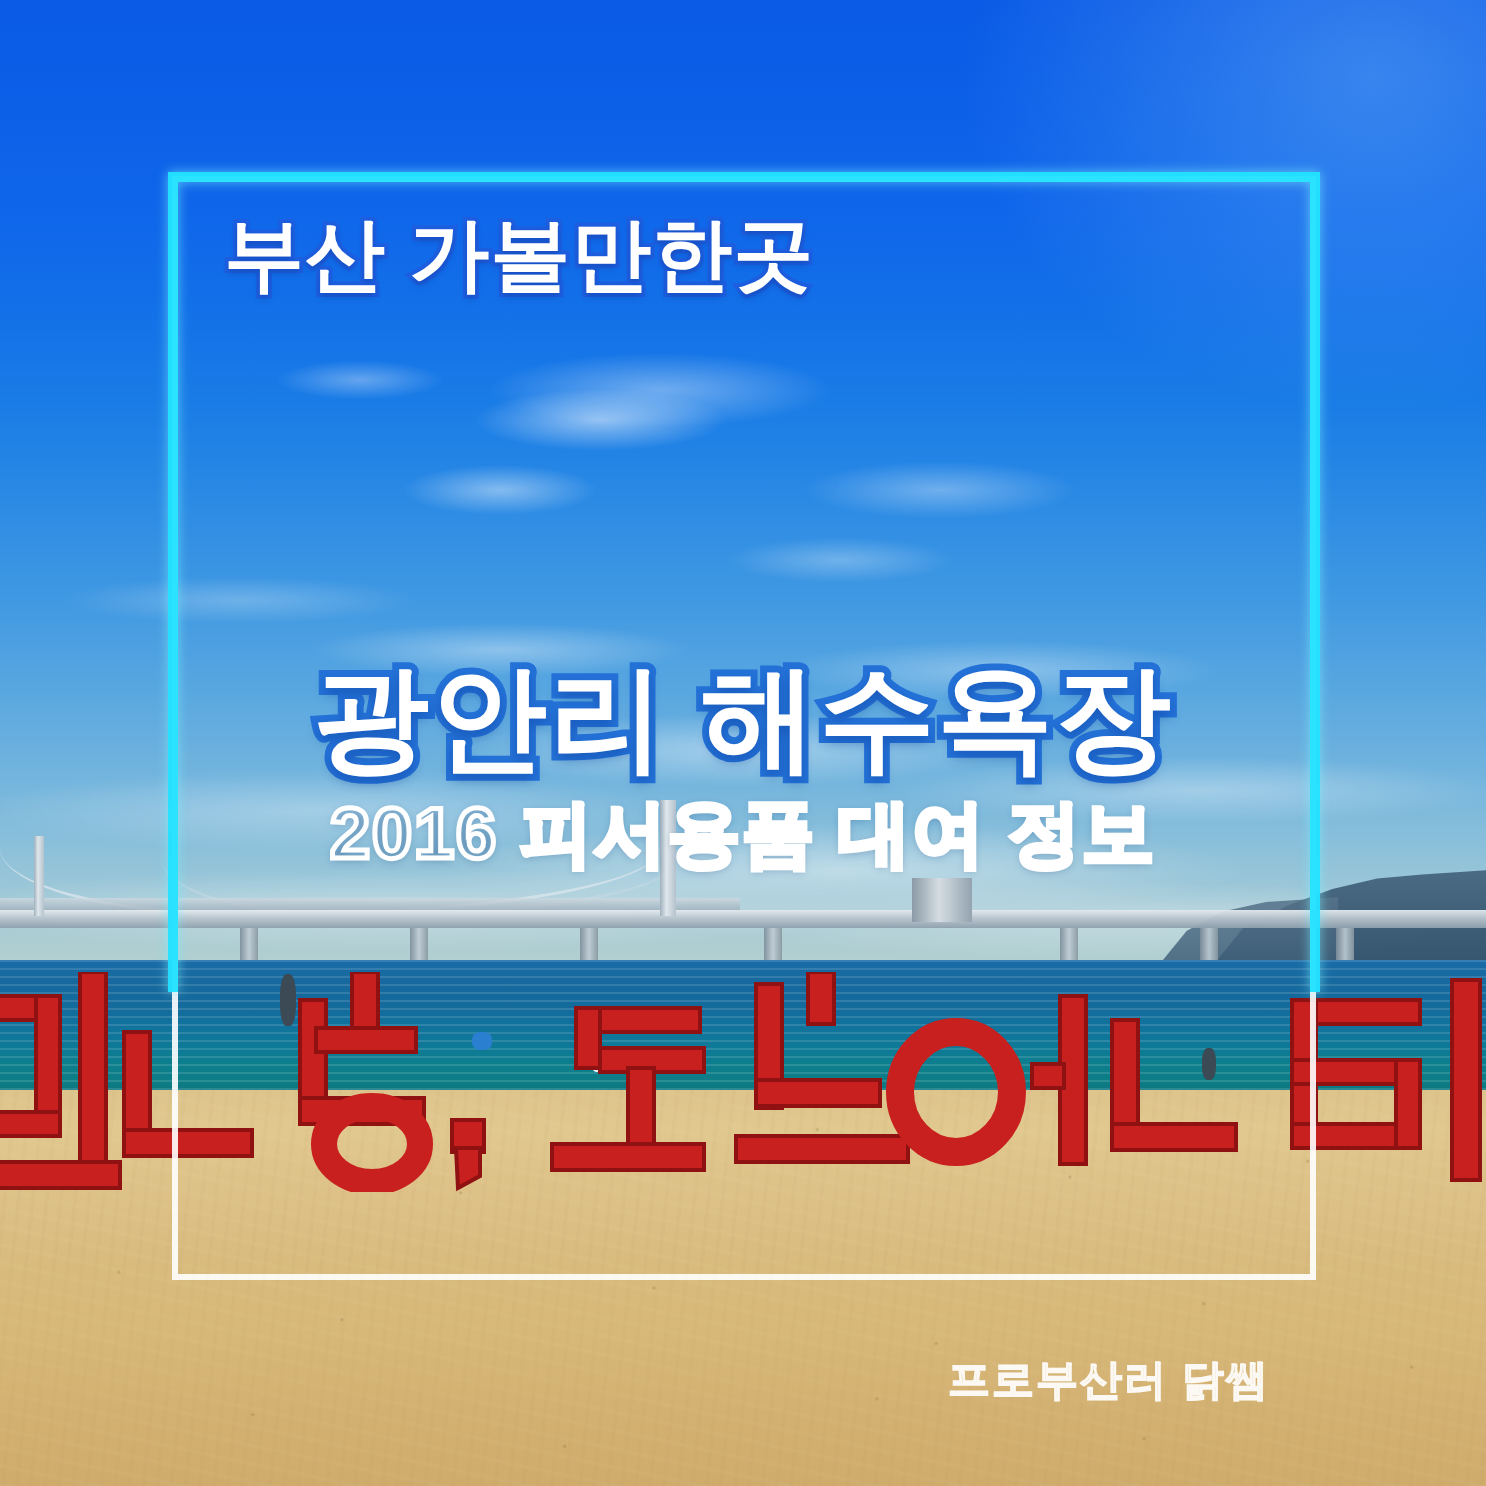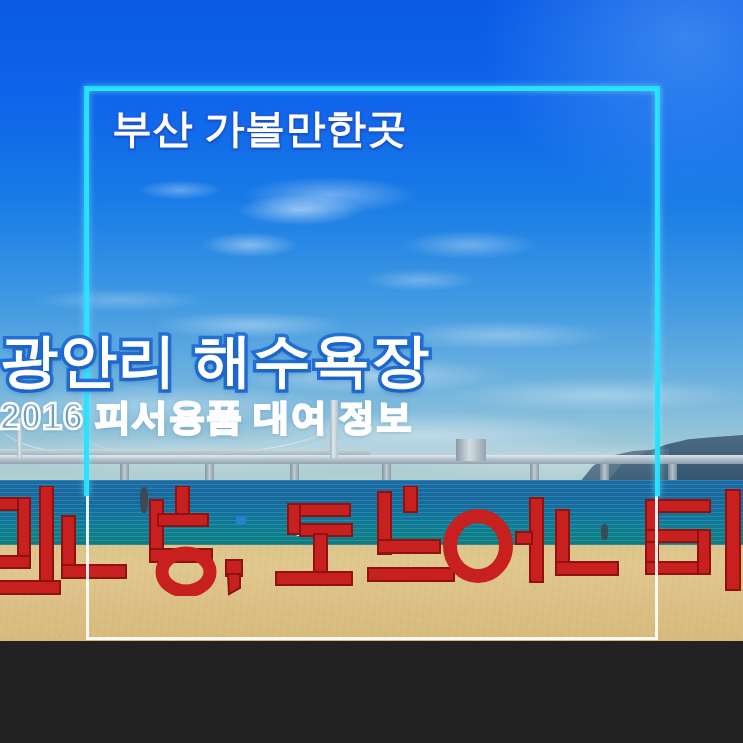--- a/index.html
+++ b/index.html
@@ -4,21 +4,21 @@
 <title>Gwangalli Beach Blog Thumbnail</title>
 <style>
   html, body {
     margin: 0;
     padding: 0;
     background: #222;
   }
   .canvas {
     position: relative;
     width: 743px;
-    height: 641px;
+    height: 743px;
     overflow: hidden;
     font-family: "Liberation Sans", "DejaVu Sans", sans-serif;
     user-select: none;
   }
 
   
 
   
   .sky {
     position: absolute;
@@ -276,20 +276,21 @@
     -webkit-text-stroke: 4px #1d5fe0;
     paint-order: stroke fill;
     text-shadow: 0 2px 3px rgba(10,50,140,.35);
     white-space: nowrap;
   }
 
   .title-block {
     position: absolute;
     left: 0; top: 330px;
     width: 743px;
+    text-align: center;
   }
   .title-main {
     font-size: 58px;
     font-weight: 700;
     line-height: 1.05;
     letter-spacing: 1px;
     color: #ffffff;
     -webkit-text-stroke: 7px #2472d8;
     paint-order: stroke fill;
     text-shadow: 0 3px 6px rgba(12,60,150,.45);
@@ -421,14 +422,15 @@
   <div class="frame"></div>
   <div class="frame-tint"></div>
 
   <div class="kicker">부산 가볼만한곳</div>
 
   <div class="title-block">
     <div class="title-main">광안리 해수욕장</div>
     <div class="title-sub">2016 피서용품 대여 정보</div>
   </div>
 
+  <div class="watermark">프로부산러 닭쌤</div>
 
 </div>
 
 </body></html>

